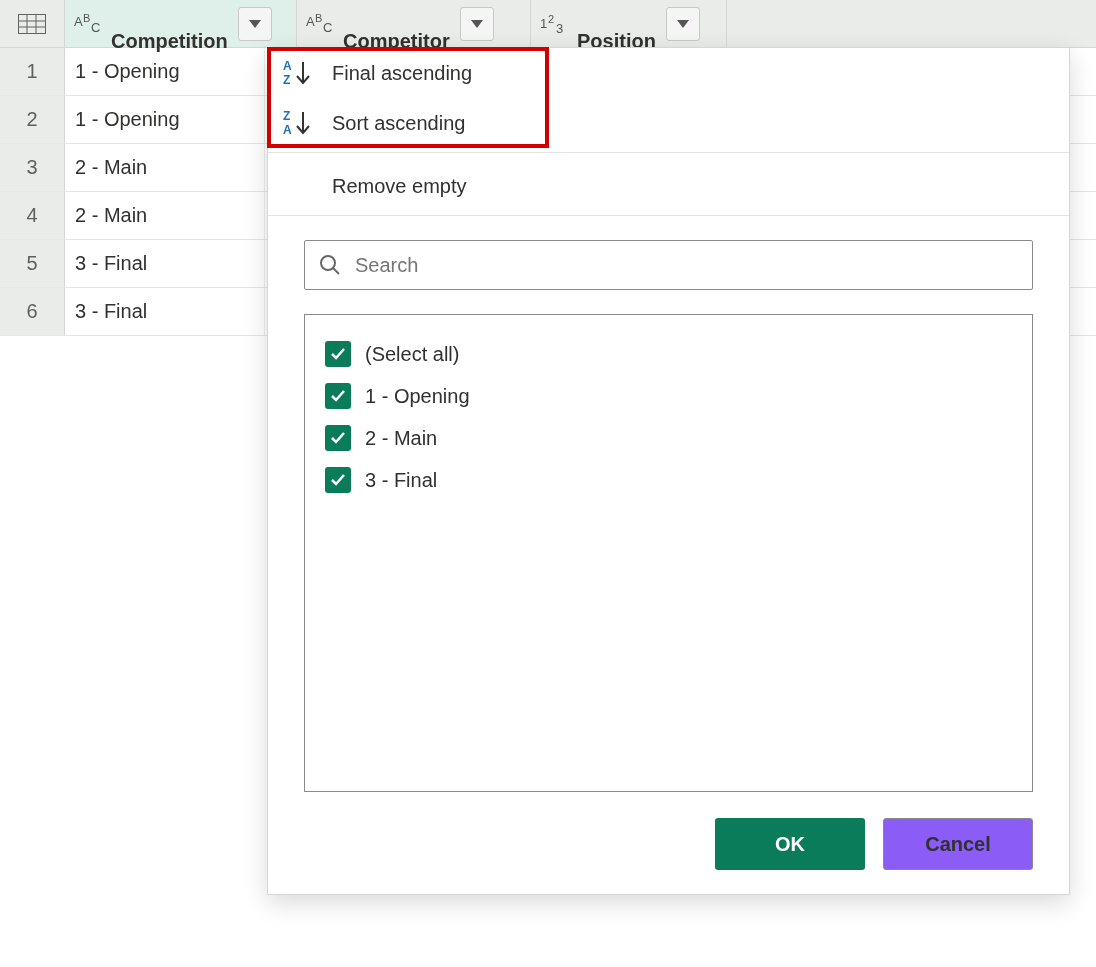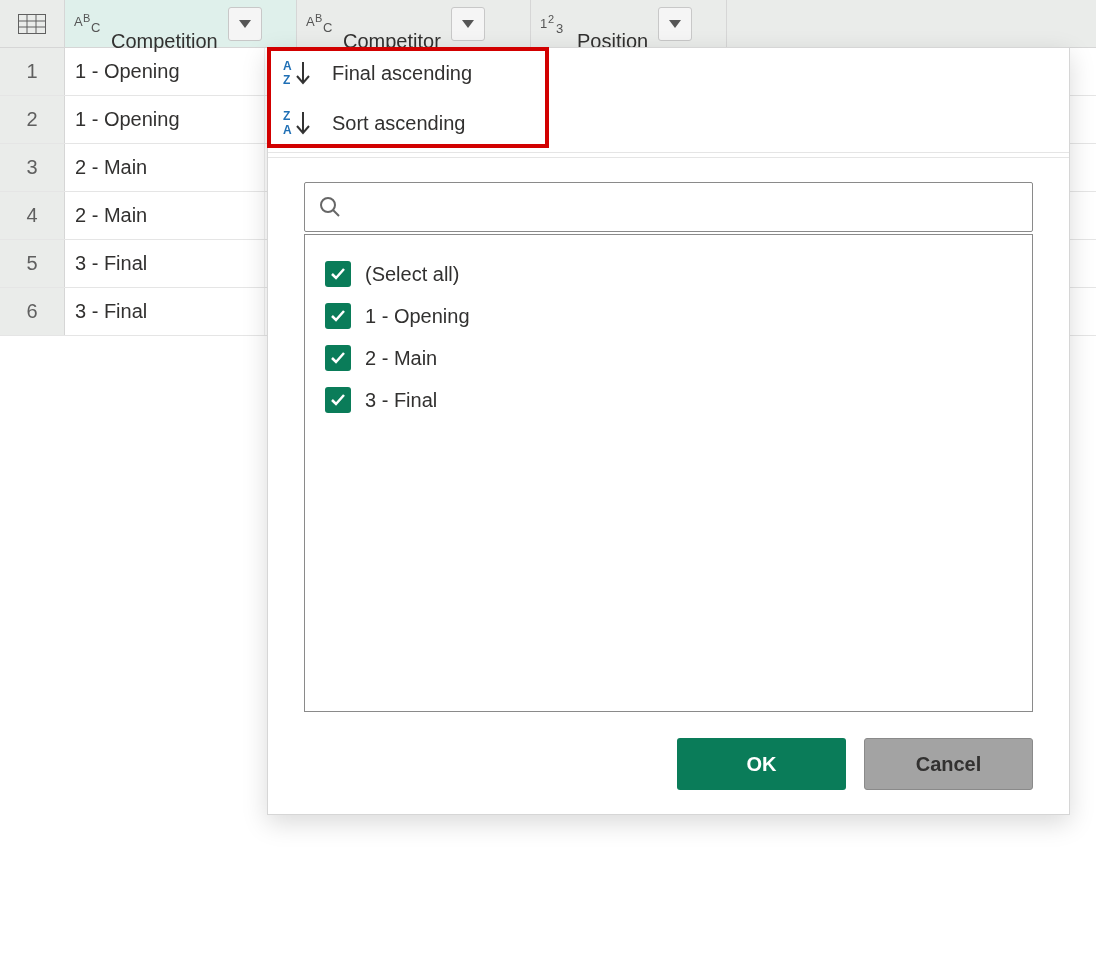--- a/index.html
+++ b/index.html
@@ -4,21 +4,21 @@
 <style>
   * { box-sizing: border-box; }
   html, body { margin: 0; padding: 0; font-family: "Segoe UI", Arial, sans-serif; font-size: 20px; color: #323130; background: #fff; }
   .root { width: 1096px; height: 967px; position: relative; }
 
   
   .hdr { display: flex; height: 48px; background: #eaecea; border-bottom: 1px solid #d6d6d6; }
   .hdr-corner { width: 65px; display: flex; align-items: center; justify-content: center; border-right: 1px solid #d6d6d6; }
   .hdr-cell { display: flex; align-items: center; border-right: 1px solid #d6d6d6; padding: 0 8px 0 8px; }
   .hdr-cell.active { background: #dff0eb; }
-  .hdr-label { font-weight: 400; padding-left: 6px; margin-top: 35px; }
+  .hdr-label { font-weight: 700; padding-left: 6px; margin-top: 35px; }
   .type-icon { width: 32px; display: flex; align-items: center; justify-content: center; }
   .drop-btn { width: 34px; height: 34px; border: 1px solid #c8c8c8; border-radius: 3px; background: #f5f5f5; display: flex; align-items: center; justify-content: center; margin-left: 10px; }
   .tbl-body { }
   .tbl-row { display: flex; height: 48px; border-bottom: 1px solid #e5e5e5; }
   .tbl-row .row-hdr { width: 65px; display: flex; align-items: center; justify-content: center; border-right: 1px solid #d6d6d6; background: #eaecea; color: #5f5f5f; }
   .tbl-row .row-cell { flex: 0 0 200px; padding-left: 10px; display: flex; align-items: center; border-right: 1px solid #eee; }
 
   
   .menu { position: absolute; left: 267px; top: 47px; width: 803px; background: #fff; border: 1px solid #d6d6d6; box-shadow: 0 8px 24px rgba(0,0,0,0.15); }
   .red-box { position: absolute; left: 267px; top: 47px; width: 282px; height: 101px; border: 4px solid #d20000; pointer-events:none; }
@@ -26,28 +26,28 @@
   .menu-item { display: flex; align-items: center; height: 50px; padding: 0 18px 0 14px; gap: 18px; }
   .menu-item .mi-icon { width: 32px; display:flex; align-items:center; justify-content:center; }
   .menu-item .chev { margin-left:auto; }
   .menu-sep { height: 1px; background: #e5e5e5; margin: 4px 0 0 0; }
   .menu-pad { padding: 24px 36px 12px 36px; }
 
   .search { display:flex; align-items:center; height: 50px; border:1px solid #8a8a8a; border-radius:2px; padding:0 14px; gap:12px; }
   .search input { border:none; outline:none; font-size:20px; flex:1; color:#323130; }
   .search input::placeholder { color:#767676; }
 
-  .filter-list { margin-top: 2px; border:1px solid #8a8a8a; height: 478px; padding: 18px 20px; }
+  .filter-list { margin-top: 24px; border:1px solid #8a8a8a; height: 478px; padding: 18px 20px; }
   .filter-item { display:flex; align-items:center; gap:14px; height:42px; }
   .chk { width:26px; height:26px; background:#0a7c59; border-radius:3px; display:flex; align-items:center; justify-content:center; }
 
   .btn-row { display:flex; justify-content:flex-end; gap:18px; padding: 14px 36px 24px 36px; }
-  .btn { width: 169px; height: 52px; display:flex; align-items:center; justify-content:center; border-radius:3px; font-size:20px; font-weight:600; }
+  .btn { width: 150px; height: 52px; display:flex; align-items:center; justify-content:center; border-radius:3px; font-size:20px; font-weight:600; }
   .btn.primary { background:#0a7c59; color:#fff; }
-  .btn.secondary { background:#a3a3a3; border:1px solid #8a8a8a; color:#323130; }
+  .btn.secondary { background:#8b5cf6; border:1px solid #8a8a8a; color:#323130; }
 
   svg { display:block; }
 </style>
 </head>
 <body>
 
 <div class="root">
 
   <div class="hdr">
     <div class="hdr-corner">
@@ -154,30 +154,35 @@
             <text x="0" y="12" font-size="12" fill="#1f6fb5" font-weight="600">Z</text>
             <text x="0" y="26" font-size="12" fill="#1f6fb5" font-weight="600">A</text>
             <line x1="20" y1="4" x2="20" y2="24" stroke="#333" stroke-width="2"></line>
             <polyline points="14,18 20,25 26,18" fill="none" stroke="#333" stroke-width="2"></polyline>
           </svg>
       </span>
       <span>Sort ascending</span>
     </div>
     <div class="menu-sep"></div>
 
+    <div class="menu-item" style="margin-top:8px">
+      <span class="mi-icon"></span>
+      <span>Remove empty</span>
+    </div>
     <div class="menu-sep"></div>
 
     <div class="menu-pad">
       <div class="search">
         <span>
           <svg width="22" height="22">
               <circle cx="9" cy="9" r="7" fill="none" stroke="#666" stroke-width="2"></circle>
               <line x1="14" y1="14" x2="20" y2="20" stroke="#666" stroke-width="2"></line>
             </svg>
         </span>
+        <input type="text" placeholder="Search" style="">
       </div>
 
       <div class="filter-list">
         <div class="filter-item">
           <span class="chk">
               <svg width="16" height="14">
                 <polyline points="2,7 6,11 14,2" fill="none" stroke="#fff" stroke-width="2.5"></polyline>
               </svg>
             </span>
           <span>(Select all)</span>

